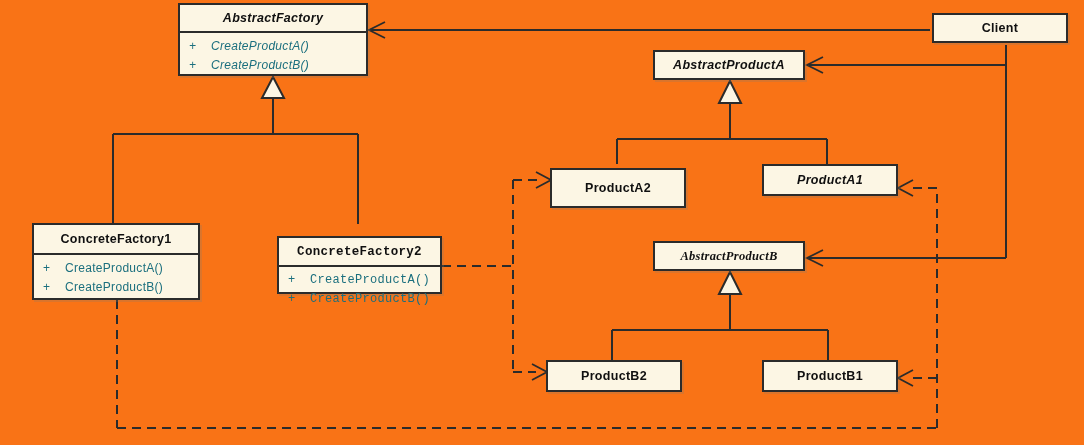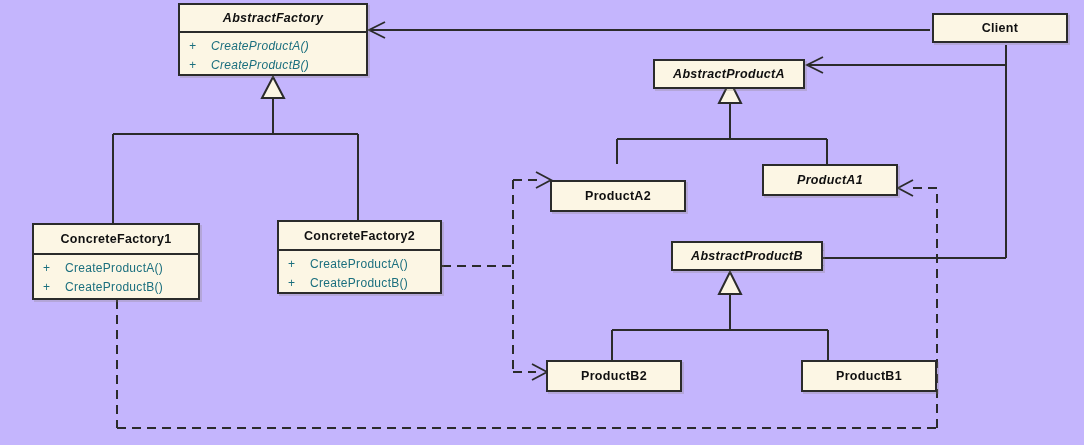--- a/index.html
+++ b/index.html
@@ -1,17 +1,17 @@
 <!DOCTYPE html>
 <html><head>
 <meta charset="utf-8">
 <style>
   html,body{margin:0;padding:0;background:#ffffff;}
   .stage{
-    position:relative;width:1084px;height:445px;background:#c4b5fd;overflow:hidden;
+    position:relative;width:1084px;height:445px;background:#f97316;overflow:hidden;
     font-family:"Liberation Sans",sans-serif;
   }
   .wires{position:absolute;left:0;top:0;width:1084px;height:445px;}
   .solid{fill:none;stroke:#2b2b2b;stroke-width:2;}
   .dashed{fill:none;stroke:#2b2b2b;stroke-width:2;stroke-dasharray:9 6;}
   .head{fill:none;stroke:#2b2b2b;stroke-width:1.8;}
   .tri{fill:#fcf6e4;stroke:#2b2b2b;stroke-width:2;}
   .uml-class{
     position:absolute;background:#fcf6e4;border:2px solid #2b2b2b;box-sizing:border-box;
     box-shadow:2px 2px 0 rgba(130,125,110,0.25);
@@ -113,67 +113,67 @@
         <span class="vis">+</span>
         <span>CreateProductB()</span>
       </div>
     </div>
   </div>
 
   <div class="uml-class one-comp" style="left:932px;top:13px;width:136px;height:30px;">
     <div class="uml-title">Client</div>
   </div>
 
-  <div class="uml-class abstract one-comp" style="left:653px;top:50px;width:152px;height:30px;margin-top:9px;">
+  <div class="uml-class abstract one-comp" style="left:653px;top:50px;width:152px;height:30px;">
     <div class="uml-title">AbstractProductA</div>
   </div>
 
   <div class="uml-class" style="left:32px;top:223px;width:168px;height:77px;">
     <div class="uml-title" style="height:28px;border-radius:6px;">ConcreteFactory1</div>
     <div class="uml-sep"></div>
     <div class="uml-methods">
       <div class="uml-method">
         <span class="vis">+</span>
         <span>CreateProductA()</span>
       </div>
       <div class="uml-method">
         <span class="vis">+</span>
         <span>CreateProductB()</span>
       </div>
     </div>
   </div>
 
-  <div class="uml-class" style="left:277px;top:220px;width:165px;height:74px;">
+  <div class="uml-class" style="left:277px;top:236px;width:165px;height:58px;font-family:Liberation Mono, monospace;">
     <div class="uml-title" style="height:27px;">ConcreteFactory2</div>
     <div class="uml-sep"></div>
     <div class="uml-methods">
       <div class="uml-method">
         <span class="vis">+</span>
         <span>CreateProductA()</span>
       </div>
       <div class="uml-method">
         <span class="vis">+</span>
         <span>CreateProductB()</span>
       </div>
     </div>
   </div>
 
-  <div class="uml-class one-comp" style="left:550px;top:180px;width:136px;height:32px;">
+  <div class="uml-class one-comp" style="left:550px;top:168px;width:136px;height:40px;">
     <div class="uml-title">ProductA2</div>
   </div>
 
   <div class="uml-class one-comp" style="left:762px;top:164px;width:136px;height:32px;font-style:italic;">
     <div class="uml-title">ProductA1</div>
   </div>
 
-  <div class="uml-class abstract one-comp" style="left:671px;top:241px;width:152px;height:30px;">
+  <div class="uml-class abstract one-comp" style="left:653px;top:241px;width:152px;height:30px;font-family:Liberation Serif, serif;">
     <div class="uml-title">AbstractProductB</div>
   </div>
 
   <div class="uml-class one-comp" style="left:546px;top:360px;width:136px;height:32px;">
     <div class="uml-title">ProductB2</div>
   </div>
 
-  <div class="uml-class one-comp" style="left:762px;top:360px;width:136px;height:32px;margin-left:39px;">
+  <div class="uml-class one-comp" style="left:762px;top:360px;width:136px;height:32px;">
     <div class="uml-title">ProductB1</div>
   </div>
 
 </div>
 
 </body></html>

